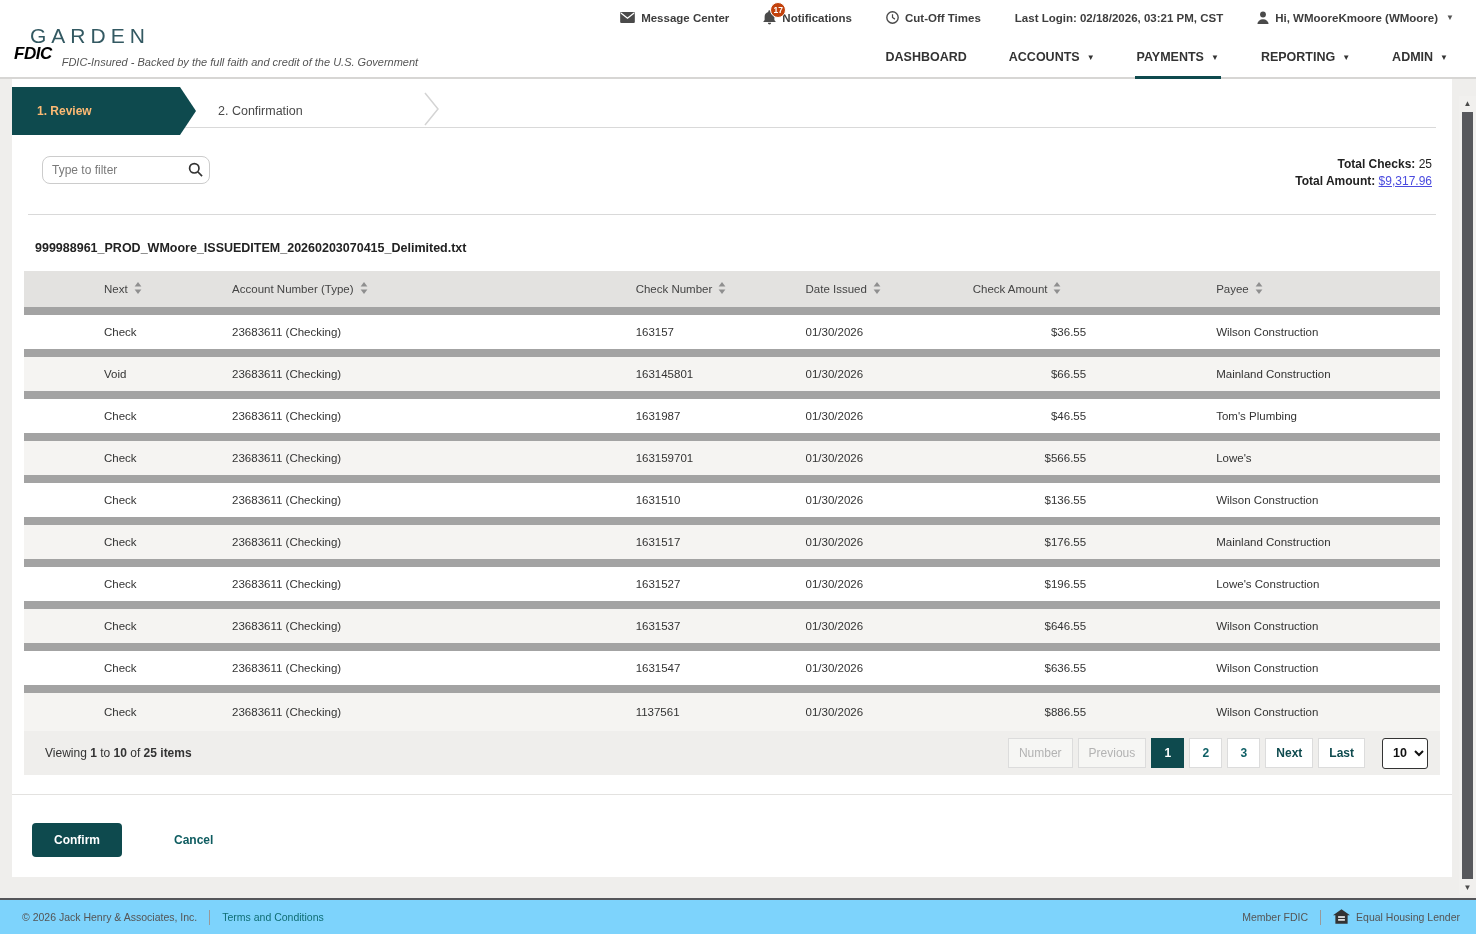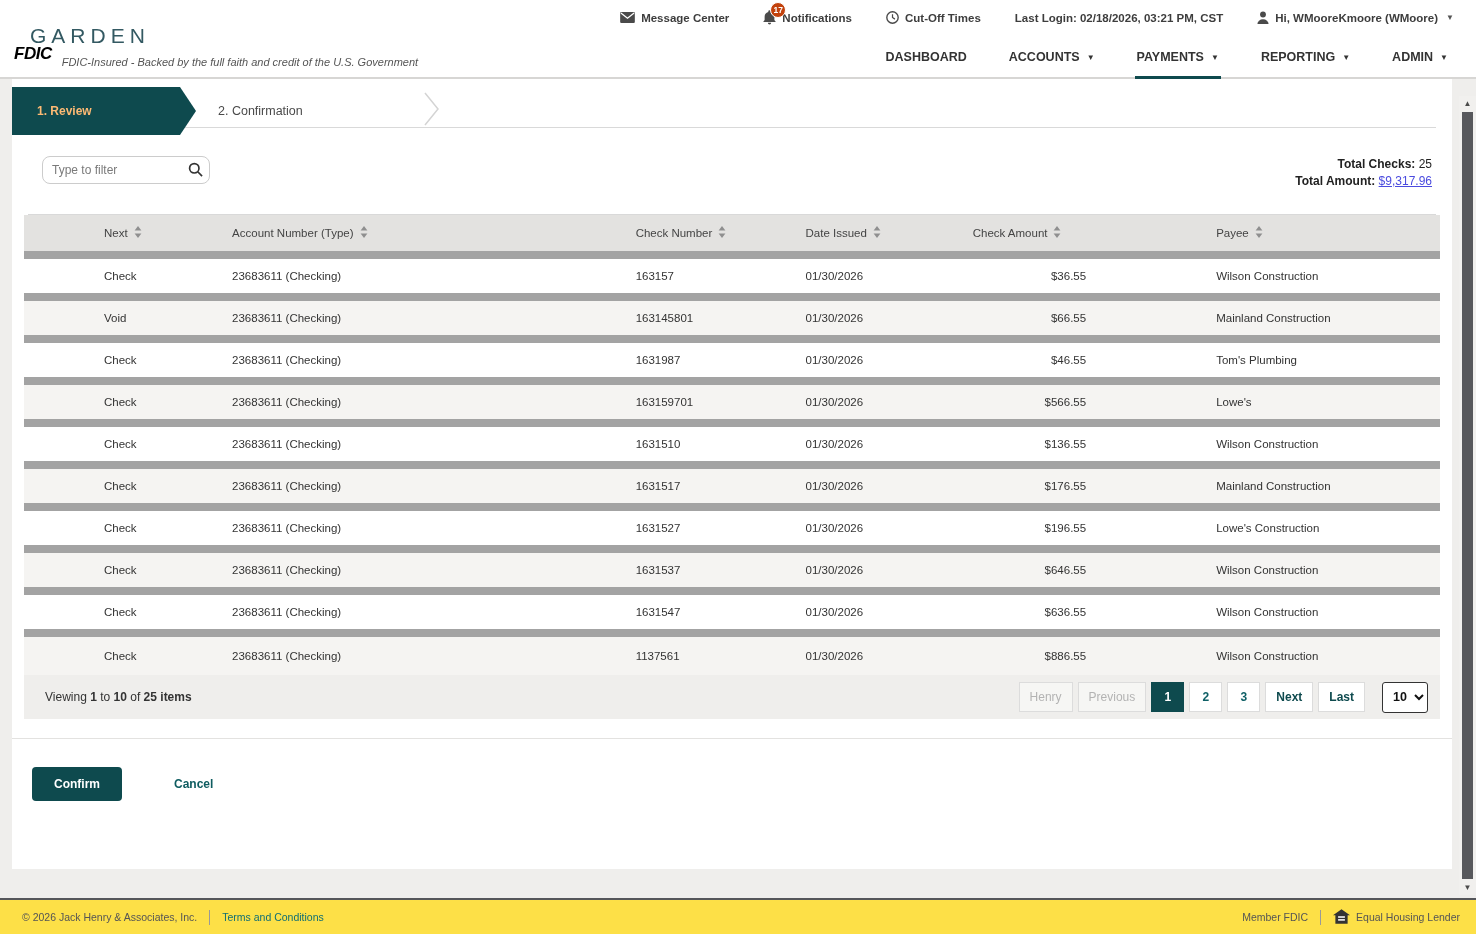--- a/index.html
+++ b/index.html
@@ -91,21 +91,21 @@
 
   
   .actions { display:flex; align-items:center; gap:52px; padding:28px 0 0 20px;
     border-top:1px solid #e3e2e0; margin-top:19px; }
   .confirm-btn { background:#0e4a4e; color:#fff; font-size:12px; font-weight:700;
     border:none; border-radius:4px; padding:10px 22px; cursor:pointer;
     font-family:"Liberation Sans",sans-serif; }
   .cancel-link { color:#0e5c60; font-size:12px; font-weight:700; cursor:pointer; }
 
   
-  .footer { position:absolute; left:0; bottom:0; width:100%; height:36px; background:#fde047;
+  .footer { position:absolute; left:0; bottom:0; width:100%; height:36px; background:#7dd3fc;
     border-top:2px solid #55565a; display:flex; align-items:center; justify-content:space-between;
     padding:0 16px 0 22px; font-size:10.5px; color:#555; }
   .f-left, .f-right { display:flex; align-items:center; gap:12px; }
   .f-div { width:1px; height:15px; background:#999; }
   .terms { color:#0f6e74; cursor:pointer; }
   .ehl { display:flex; align-items:center; gap:6px; }
 
   
   .scrollbar { position:absolute; right:0; top:96px; width:17px; height:799px; background:#f1f0ee; }
   .sb-arrow { height:15px; display:flex; align-items:center; justify-content:center;
@@ -229,20 +229,21 @@
         </div>
         <div>
           <b>Total Amount:</b>
           <span class="amount-link">$9,317.96</span>
         </div>
       </div>
     </div>
 
     <hr class="divider">
 
+    <div class="file-name">999988961_PROD_WMoore_ISSUEDITEM_20260203070415_Delimited.txt</div>
 
     <table>
       <colgroup>
         <col style="width:13%">
           <col style="width:28.5%">
           <col style="width:12%">
         <col style="width:13.5%">
           <col style="width:15.5%">
           <col style="width:17.5%">
       </colgroup>
@@ -391,21 +392,21 @@
     <div class="pagebar">
       <div class="viewing">
         <span>Viewing</span>
         <b>1</b>
         <span>to</span>
         <b>10</b>
         <span>of</span>
         <b>25 items</b>
       </div>
       <div class="pager">
-        <button class="pbtn disabled">Henry</button>
+        <button class="pbtn disabled">Number</button>
         <button class="pbtn disabled">Previous</button>
         <button class="pbtn page active">1</button>
         <button class="pbtn page">2</button>
         <button class="pbtn page">3</button>
         <button class="pbtn navb">Next</button>
         <button class="pbtn navb">Last</button>
         <select class="size-select">
           <option selected="">10</option>
         </select>
       </div>

